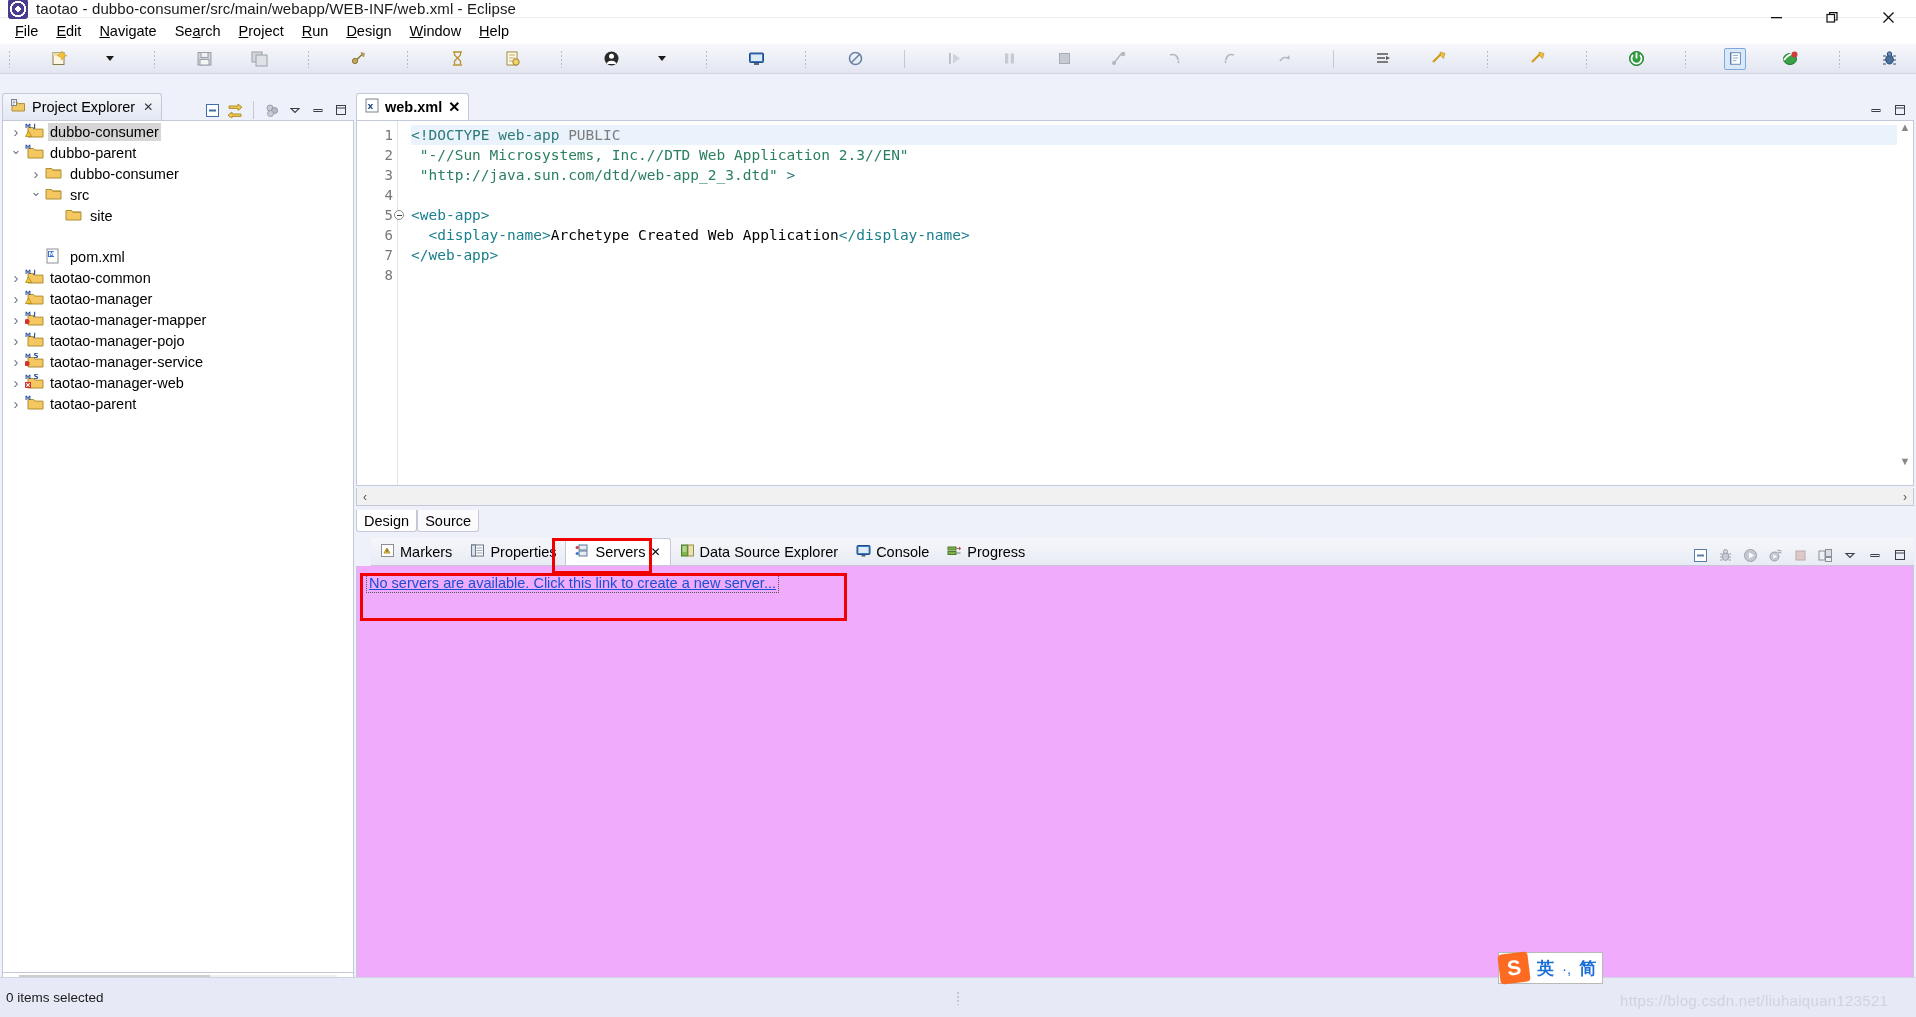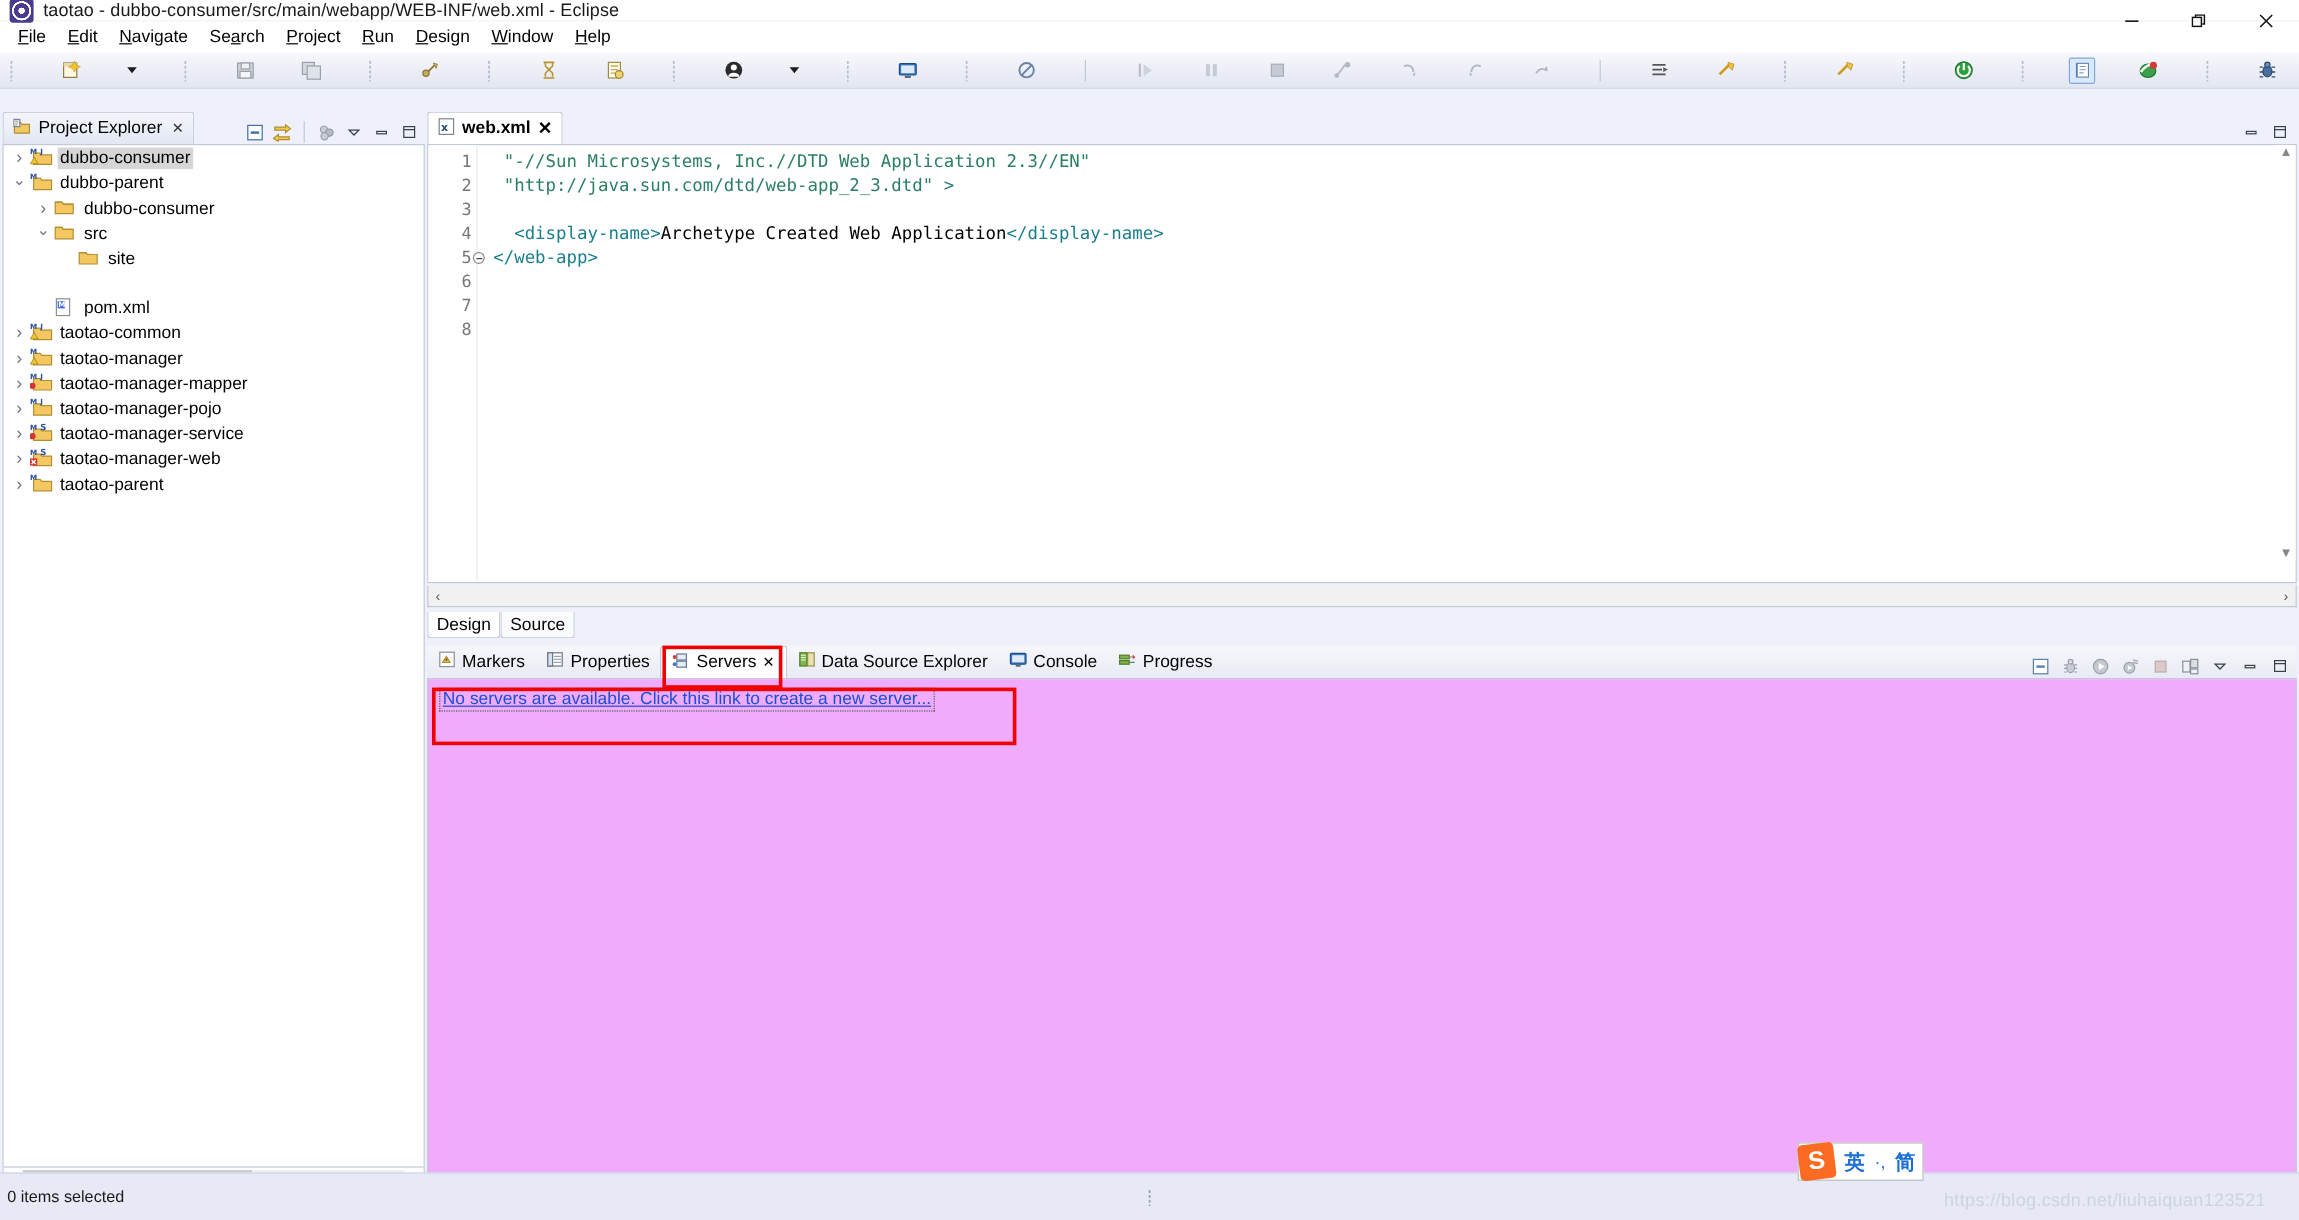--- a/index.html
+++ b/index.html
@@ -183,21 +183,21 @@
   }
   .ds-tabs { position: absolute; left: 0; bottom: 0; height: 24px; display: flex; align-items: flex-end; }
   .ds-tab {
     height: 22px; padding: 0 7px; font-size: 14.5px; line-height: 22px;
     background: #fff; border: 1px solid #c3c9d8; border-top: none;
     border-radius: 0 0 3px 3px;
   }
   .ds-tab.inactive { background: #fbfbfd; }
 
   
-  .bottom-panel { position: absolute; left: 0; right: 0; top: 446px; bottom: 0; }
+  .bottom-panel { position: absolute; left: 0; right: 0; top: 446px; bottom: 0; padding-left: 15px; }
   .bp-tabrow {
     height: 28px; display: flex; align-items: flex-end;
     background: linear-gradient(to bottom,#f6f7fb,#e8ebf4);
     border-bottom: 1px solid #c3c9d8;
     position: relative;
   }
   .bp-tab {
     height: 27px; display: flex; align-items: center; gap: 5px; padding: 0 9px;
     font-size: 14.5px; position: relative;
   }
@@ -831,23 +831,25 @@
               <div class="ln">2</div>
               <div class="ln">3</div>
               <div class="ln">4</div>
               <div class="ln">5<span class="fold-marker"></span></div>
               <div class="ln">6</div>
               <div class="ln">7</div>
               <div class="ln">8</div>
             </div>
           <div class="gutter-sep"></div>
           <div class="code">
+              <div class="cl cur"><span class="tok-dt">&lt;!DOCTYPE web-app </span><span class="tok-kw">PUBLIC</span></div>
               <div class="cl"><span class="tok-str"> "-//Sun Microsystems, Inc.//DTD Web Application 2.3//EN"</span></div>
               <div class="cl"><span class="tok-str"> "http://java.sun.com/dtd/web-app_2_3.dtd"</span><span class="tok-dt"> &gt;</span></div>
               <div class="cl"><span class="tok-txt"></span></div>
+              <div class="cl"><span class="tok-tag">&lt;web-app&gt;</span></div>
               <div class="cl"><span class="tok-tag">  &lt;display-name&gt;</span><span class="tok-txt">Archetype Created Web Application</span><span class="tok-tag">&lt;/display-name&gt;</span></div>
               <div class="cl"><span class="tok-tag">&lt;/web-app&gt;</span></div>
               <div class="cl"><span class="tok-txt"></span></div>
             </div>
         </div>
 
         <div class="ed-vscroll">
           <span>▲</span>
           <span>▼</span>
         </div>

